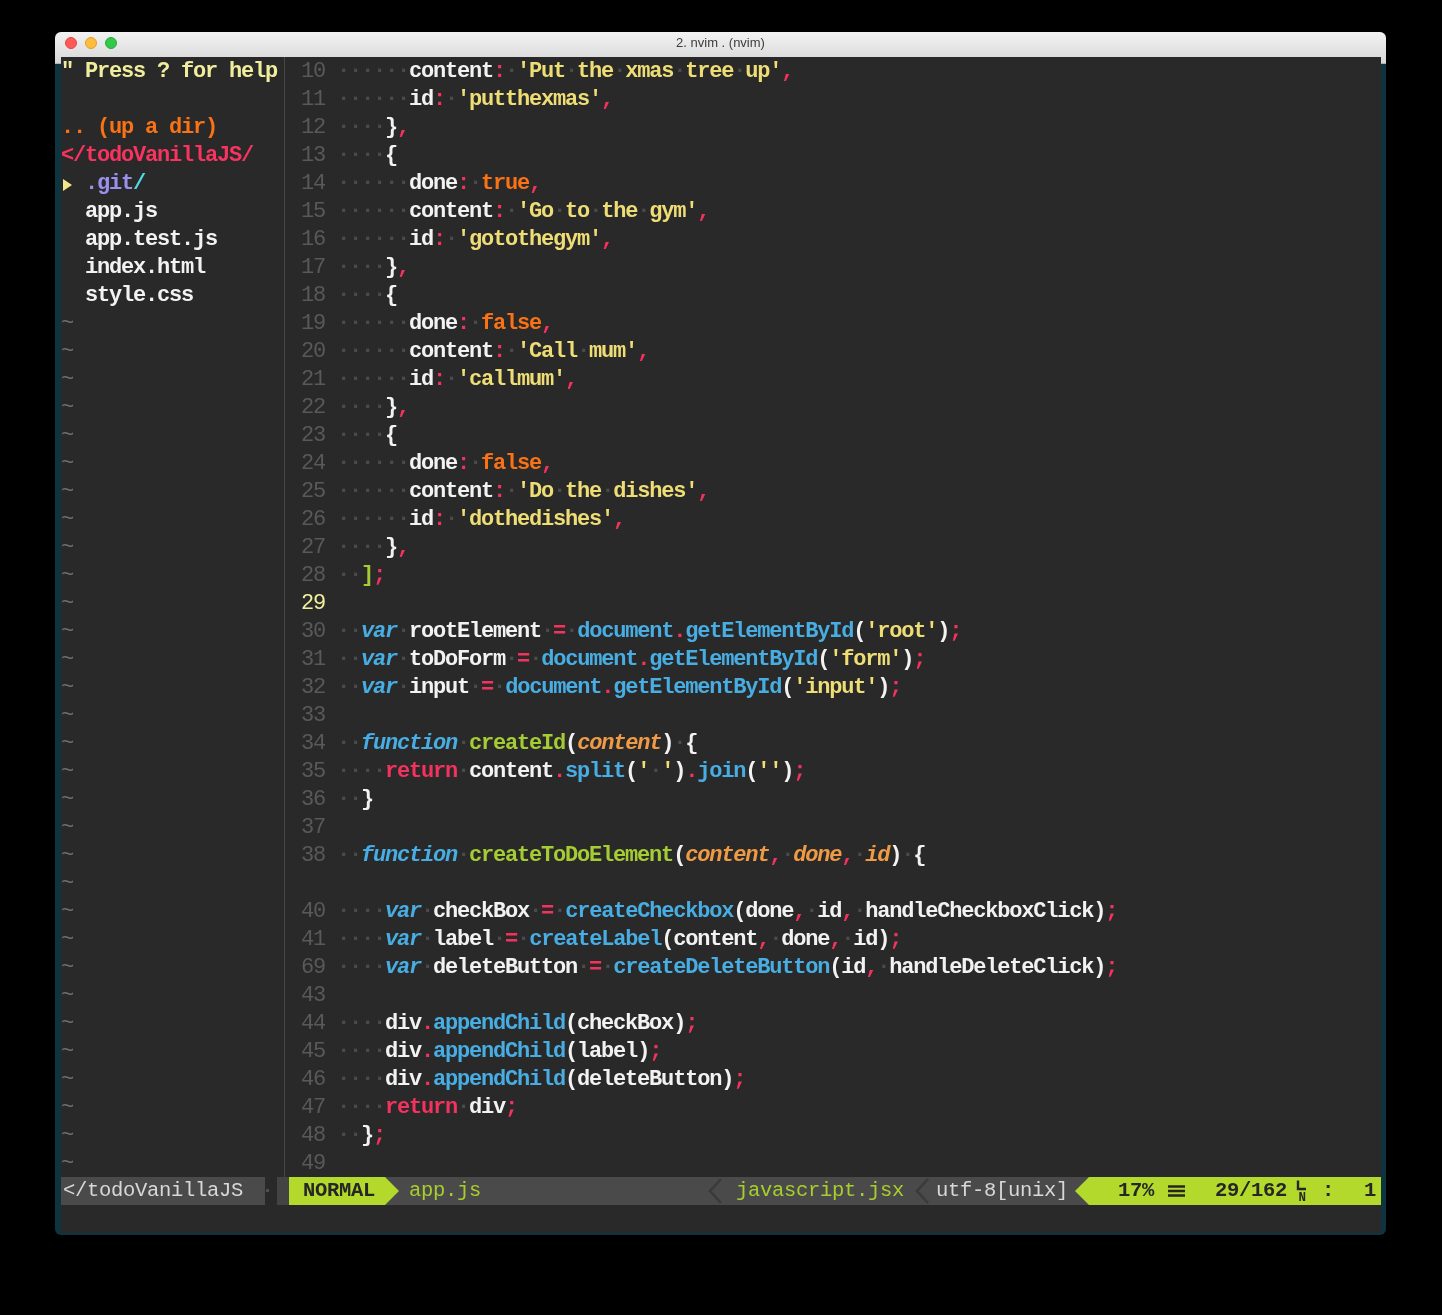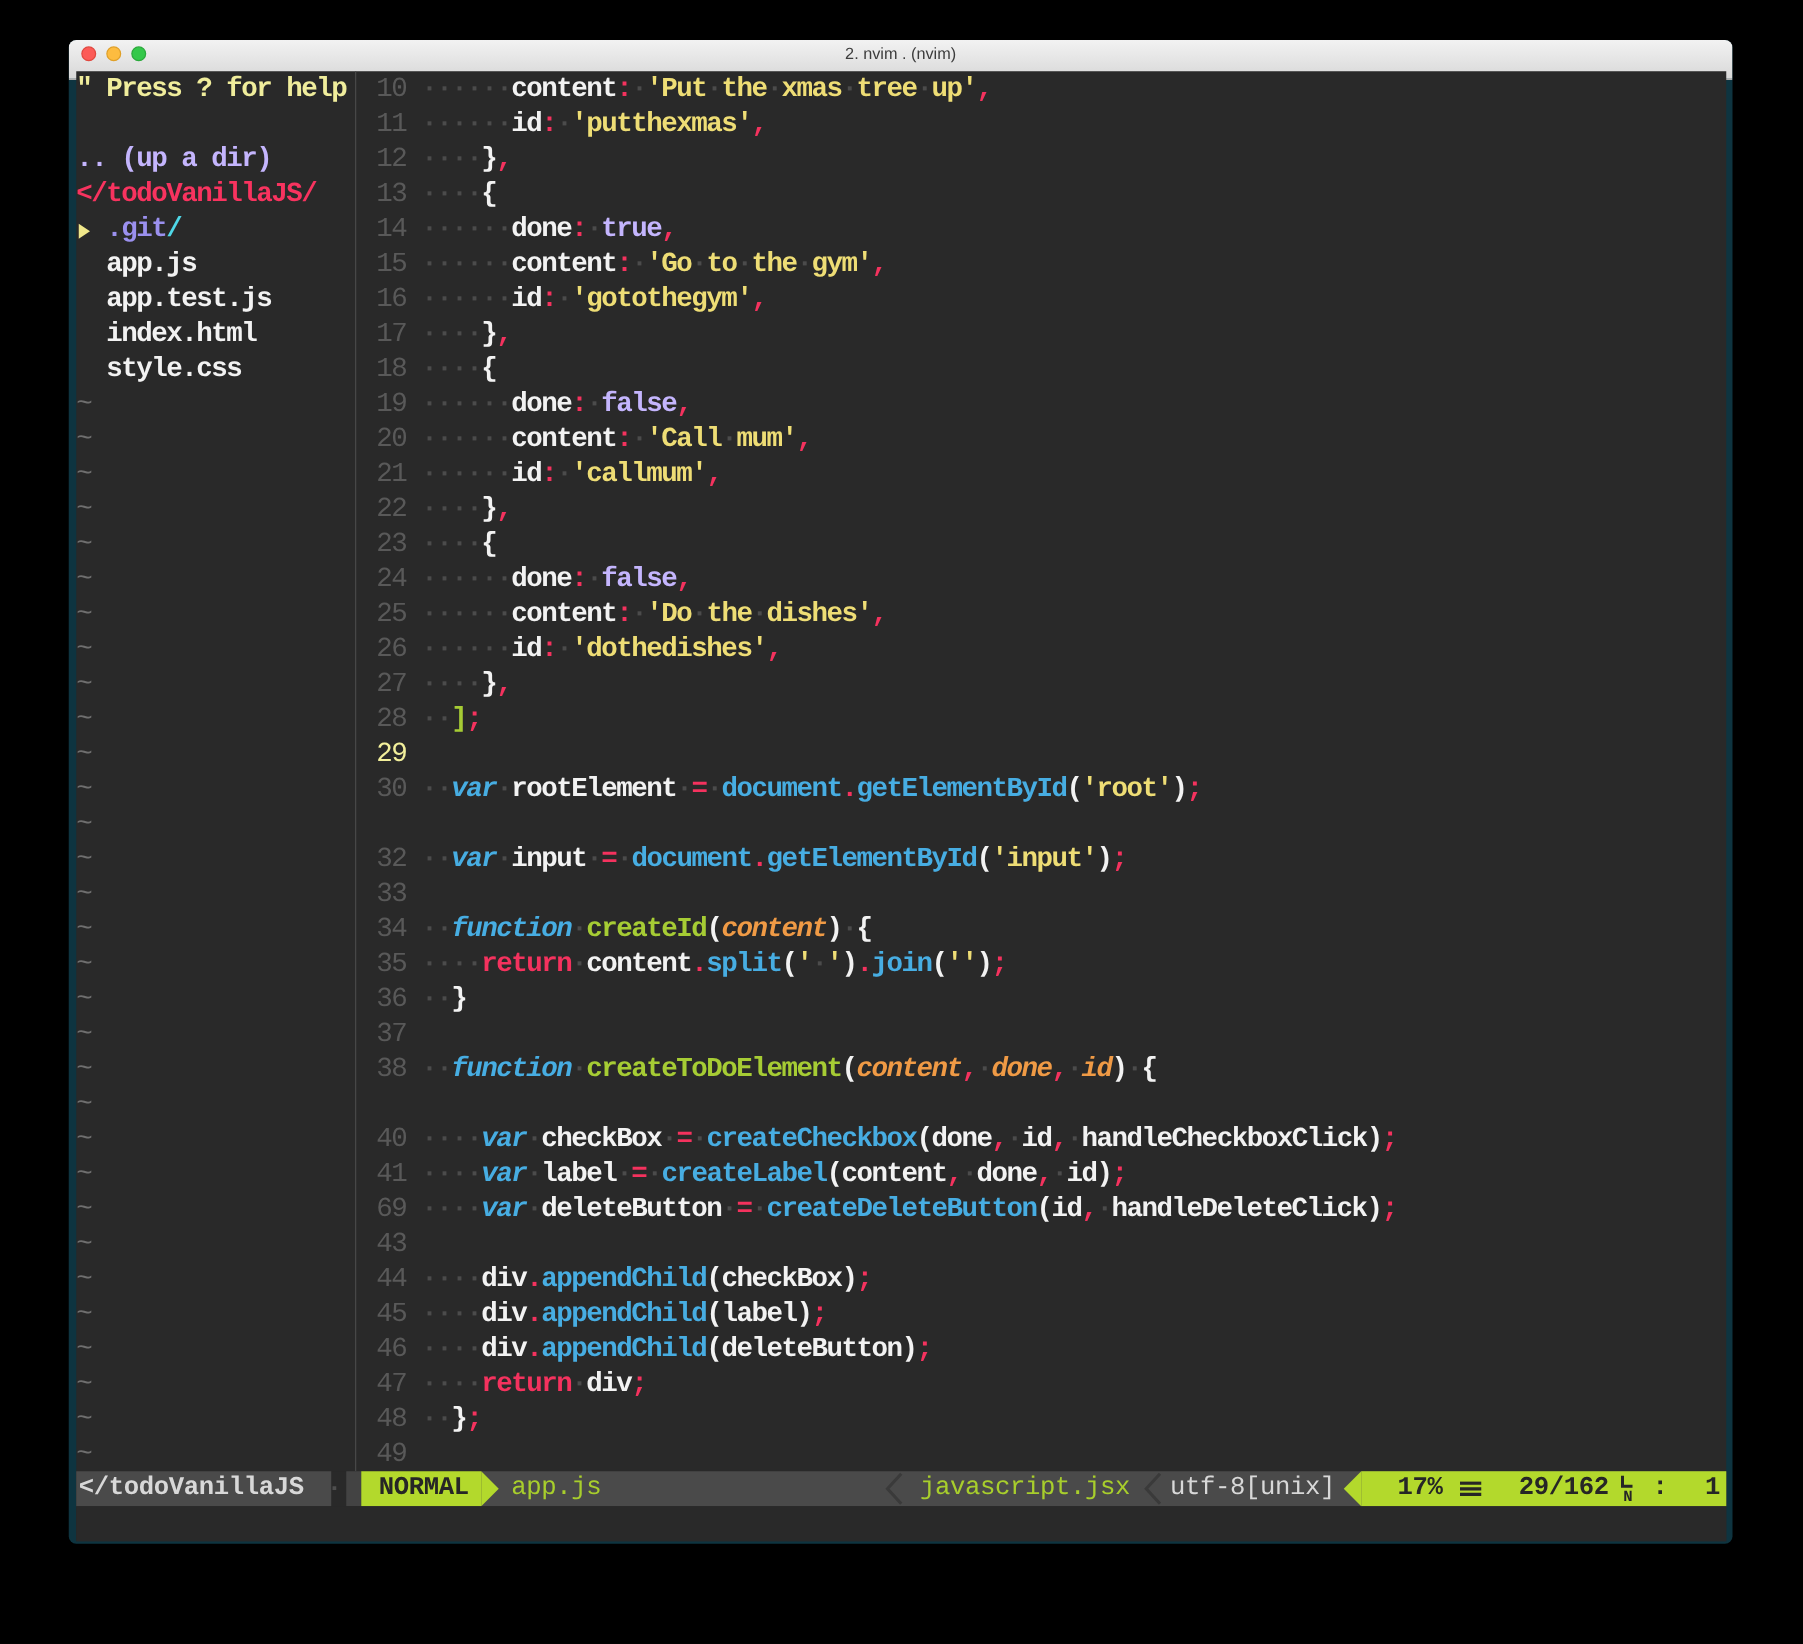--- a/index.html
+++ b/index.html
@@ -21,21 +21,21 @@
 .n,.cn { font-weight:normal; }
 .n  { color:#595959; }
 .cn { color:#f2ef9b; }
 .w { color:#f2f2f2; }
 .r { color:#f4325e; }
 .y { color:#eedd75; }
 .b { color:#47ade2; }
 .bi { color:#47ade2; font-style:italic; }
 .g { color:#a6cc34; }
 .o { color:#ef9a45; font-style:italic; }
-.p { color:#c4b5fd; }
+.p { color:#f97316; }
 .d { color:#4b4b4b; }
 .help { color:#f0ed9c; }
 .rootp { color:#f8335f; }
 .dirp { color:#9b90ee;margin-top:26px; }
 .cy { color:#4fd8e8; }
 .til { color:#6f6f6f; font-weight:normal; }
 .tri { position:absolute; left:2px; top:8.5px; width:0; height:0;
   border-left:9px solid #f0e88a; border-top:6px solid transparent; border-bottom:6px solid transparent; }
 .sbar { position:absolute; left:0; top:1120px; width:1320px; height:28px; background:#292929; }
 .sbar .t { position:absolute; top:0; height:28px; line-height:28px; font-size:20.5px; letter-spacing:-0.3px; }
@@ -104,20 +104,21 @@
 <div class="row" style="top:308px"><span class="n"> 21 </span><i class="d">······</i><i class="w">id</i><i class="r">:</i><i class="d">·</i><i class="y">'callmum'</i><i class="r">,</i></div>
 <div class="row" style="top:336px"><span class="n"> 22 </span><i class="d">····</i><i class="w">}</i><i class="r">,</i></div>
 <div class="row" style="top:364px"><span class="n"> 23 </span><i class="d">····</i><i class="w">{</i></div>
 <div class="row" style="top:392px"><span class="n"> 24 </span><i class="d">······</i><i class="w">done</i><i class="r">:</i><i class="d">·</i><i class="p">false</i><i class="r">,</i></div>
 <div class="row" style="top:420px"><span class="n"> 25 </span><i class="d">······</i><i class="w">content</i><i class="r">:</i><i class="d">·</i><i class="y">'Do</i><i class="d">·</i><i class="y">the</i><i class="d">·</i><i class="y">dishes'</i><i class="r">,</i></div>
 <div class="row" style="top:448px"><span class="n"> 26 </span><i class="d">······</i><i class="w">id</i><i class="r">:</i><i class="d">·</i><i class="y">'dothedishes'</i><i class="r">,</i></div>
 <div class="row" style="top:476px"><span class="n"> 27 </span><i class="d">····</i><i class="w">}</i><i class="r">,</i></div>
 <div class="row" style="top:504px"><span class="n"> 28 </span><i class="d">··</i><i class="g">]</i><i class="r">;</i></div>
 <div class="row" style="top:532px"><span class="cn"> 29 </span></div>
 <div class="row" style="top:560px"><span class="n"> 30 </span><i class="d">··</i><i class="bi">var</i><i class="d">·</i><i class="w">rootElement</i><i class="d">·</i><i class="r">=</i><i class="d">·</i><i class="b">document</i><i class="r">.</i><i class="b">getElementById</i><i class="w">(</i><i class="y">'root'</i><i class="w">)</i><i class="r">;</i></div>
+<div class="row" style="top:588px"><span class="n"> 31 </span><i class="d">··</i><i class="bi">var</i><i class="d">·</i><i class="w">toDoForm</i><i class="d">·</i><i class="r">=</i><i class="d">·</i><i class="b">document</i><i class="r">.</i><i class="b">getElementById</i><i class="w">(</i><i class="y">'form'</i><i class="w">)</i><i class="r">;</i></div>
 <div class="row" style="top:616px"><span class="n"> 32 </span><i class="d">··</i><i class="bi">var</i><i class="d">·</i><i class="w">input</i><i class="d">·</i><i class="r">=</i><i class="d">·</i><i class="b">document</i><i class="r">.</i><i class="b">getElementById</i><i class="w">(</i><i class="y">'input'</i><i class="w">)</i><i class="r">;</i></div>
 <div class="row" style="top:644px"><span class="n"> 33 </span></div>
 <div class="row" style="top:672px"><span class="n"> 34 </span><i class="d">··</i><i class="bi">function</i><i class="d">·</i><i class="g">createId</i><i class="w">(</i><i class="o">content</i><i class="w">)</i><i class="d">·</i><i class="w">{</i></div>
 <div class="row" style="top:700px"><span class="n"> 35 </span><i class="d">····</i><i class="r">return</i><i class="d">·</i><i class="w">content</i><i class="r">.</i><i class="b">split</i><i class="w">(</i><i class="y">'</i><i class="d">·</i><i class="y">'</i><i class="w">)</i><i class="r">.</i><i class="b">join</i><i class="w">(</i><i class="y">''</i><i class="w">)</i><i class="r">;</i></div>
 <div class="row" style="top:728px"><span class="n"> 36 </span><i class="d">··</i><i class="w">}</i></div>
 <div class="row" style="top:756px"><span class="n"> 37 </span></div>
 <div class="row" style="top:784px"><span class="n"> 38 </span><i class="d">··</i><i class="bi">function</i><i class="d">·</i><i class="g">createToDoElement</i><i class="w">(</i><i class="o">content</i><i class="r">,</i><i class="d">·</i><i class="o">done</i><i class="r">,</i><i class="d">·</i><i class="o">id</i><i class="w">)</i><i class="d">·</i><i class="w">{</i></div>
 <div class="row" style="top:840px"><span class="n"> 40 </span><i class="d">····</i><i class="bi">var</i><i class="d">·</i><i class="w">checkBox</i><i class="d">·</i><i class="r">=</i><i class="d">·</i><i class="b">createCheckbox</i><i class="w">(</i><i class="w">done</i><i class="r">,</i><i class="d">·</i><i class="w">id</i><i class="r">,</i><i class="d">·</i><i class="w">handleCheckboxClick</i><i class="w">)</i><i class="r">;</i></div>
 <div class="row" style="top:868px"><span class="n"> 41 </span><i class="d">····</i><i class="bi">var</i><i class="d">·</i><i class="w">label</i><i class="d">·</i><i class="r">=</i><i class="d">·</i><i class="b">createLabel</i><i class="w">(</i><i class="w">content</i><i class="r">,</i><i class="d">·</i><i class="w">done</i><i class="r">,</i><i class="d">·</i><i class="w">id</i><i class="w">)</i><i class="r">;</i></div>
 <div class="row" style="top:896px"><span class="n"> 69 </span><i class="d">····</i><i class="bi">var</i><i class="d">·</i><i class="w">deleteButton</i><i class="d">·</i><i class="r">=</i><i class="d">·</i><i class="b">createDeleteButton</i><i class="w">(</i><i class="w">id</i><i class="r">,</i><i class="d">·</i><i class="w">handleDeleteClick</i><i class="w">)</i><i class="r">;</i></div>
@@ -131,21 +132,21 @@
   </div>
   <div class="sbar">
     <div class="seg" style="left:0;width:204px;background:#4a4a4a"></div>
     <div class="seg" style="left:204.5px;top:12.5px;width:3px;height:3px;background:#4f4f4f"></div>
     <div class="seg" style="left:216px;width:12px;background:#434343"></div>
     <div class="seg" style="left:324px;width:996px;background:#4a4a4a"></div>
     <div class="seg" style="left:228px;width:96px;background:#b3d92c"></div>
     <div class="ptri" style="left:324px;border-left:14px solid #b3d92c;border-top:14px solid transparent;border-bottom:14px solid transparent"></div>
     <div class="seg" style="left:1028px;width:292px;background:#b3d92c"></div>
     <div class="ptri" style="left:1014px;border-right:14px solid #b3d92c;border-top:14px solid transparent;border-bottom:14px solid transparent"></div>
-    <span class="t" style="left:2px;color:#d8d8d8;font-weight:bold">&lt;/todoVanillaJS</span>
+    <span class="t" style="left:2px;color:#d8d8d8;font-weight:normal">&lt;/todoVanillaJS</span>
     <span class="t" style="left:242px;color:#262626">NORMAL</span>
     <span class="t" style="left:348px;color:#a8ce2c;font-weight:normal">app.js</span>
     <svg style="left:645px" width="18" height="28" viewBox="0 0 18 28">
           <path d="M15 2 L4 14 L15 26" fill="none" stroke="#3a3a3a" stroke-width="2.5"></path>
         </svg>
     <span class="t" style="left:675px;color:#a8ce2c;font-weight:normal">javascript.jsx</span>
     <svg style="left:852px" width="18" height="28" viewBox="0 0 18 28">
           <path d="M15 2 L4 14 L15 26" fill="none" stroke="#3a3a3a" stroke-width="2.5"></path>
         </svg>
     <span class="t" style="left:875px;color:#d8d8d8;font-weight:normal">utf-8[unix]</span>

